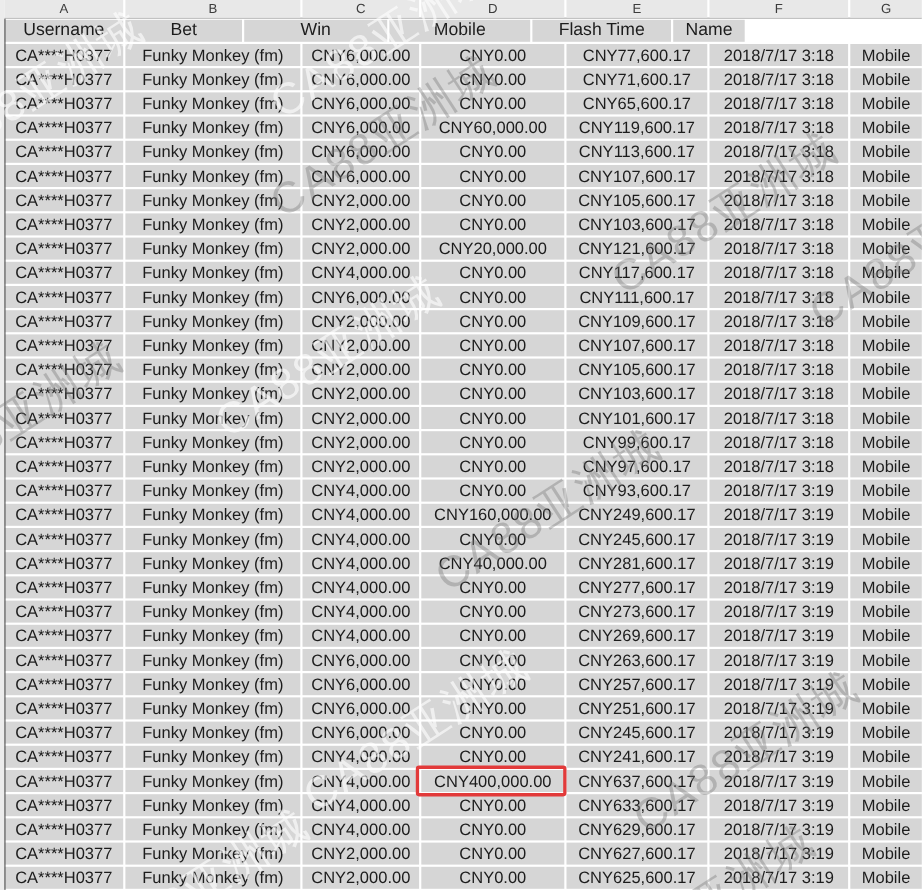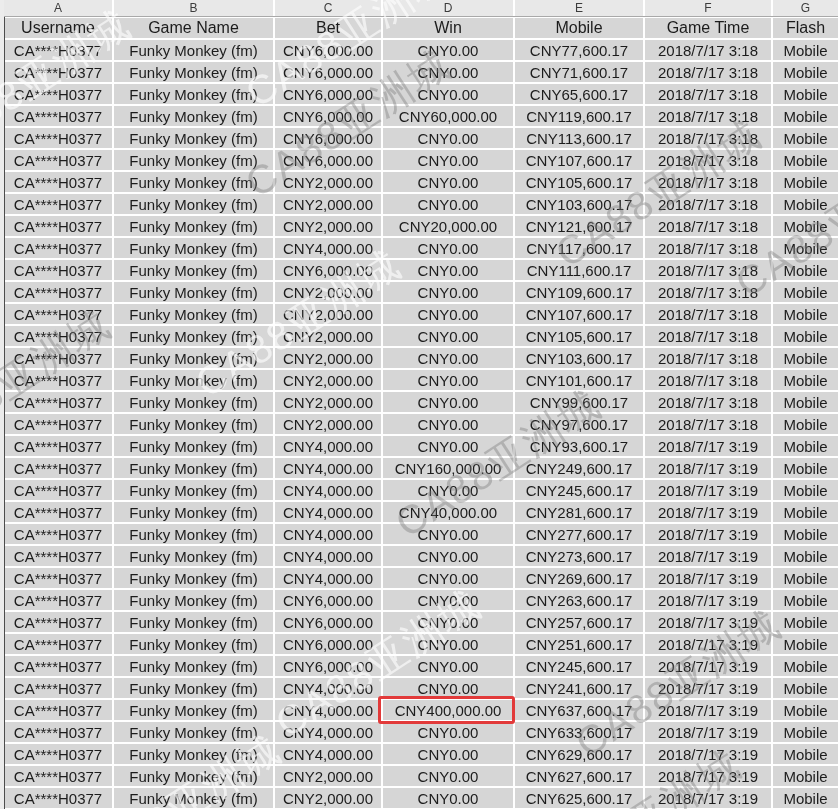--- a/index.html
+++ b/index.html
@@ -64,26 +64,25 @@
     <div class="cell c1">B</div>
     <div class="cell c2">C</div>
     <div class="cell c3">D</div>
     <div class="cell c4">E</div>
     <div class="cell c5">F</div>
     <div class="cell c6">G</div>
   </div>
 
   <div class="row header-row">
     <div class="cell c0">Username</div>
-    <div class="cell c1">Game Name</div>
     <div class="cell c2">Bet</div>
     <div class="cell c3">Win</div>
     <div class="cell c4">Mobile</div>
-    <div class="cell c5">Game Time</div>
-    <div class="cell c6">Flash</div>
+    <div class="cell c5">Flash Time</div>
+    <div class="cell c6">Name</div>
   </div>
 
   <div id="rows">
       <div class="row">
     <div class="cell c0">CA****H0377</div>
     <div class="cell c1">Funky Monkey (fm)</div>
     <div class="cell c2">CNY6,000.00</div>
     <div class="cell c3">CNY0.00</div>
     <div class="cell c4">CNY77,600.17</div>
     <div class="cell c5">2018/7/17 3:18</div>

